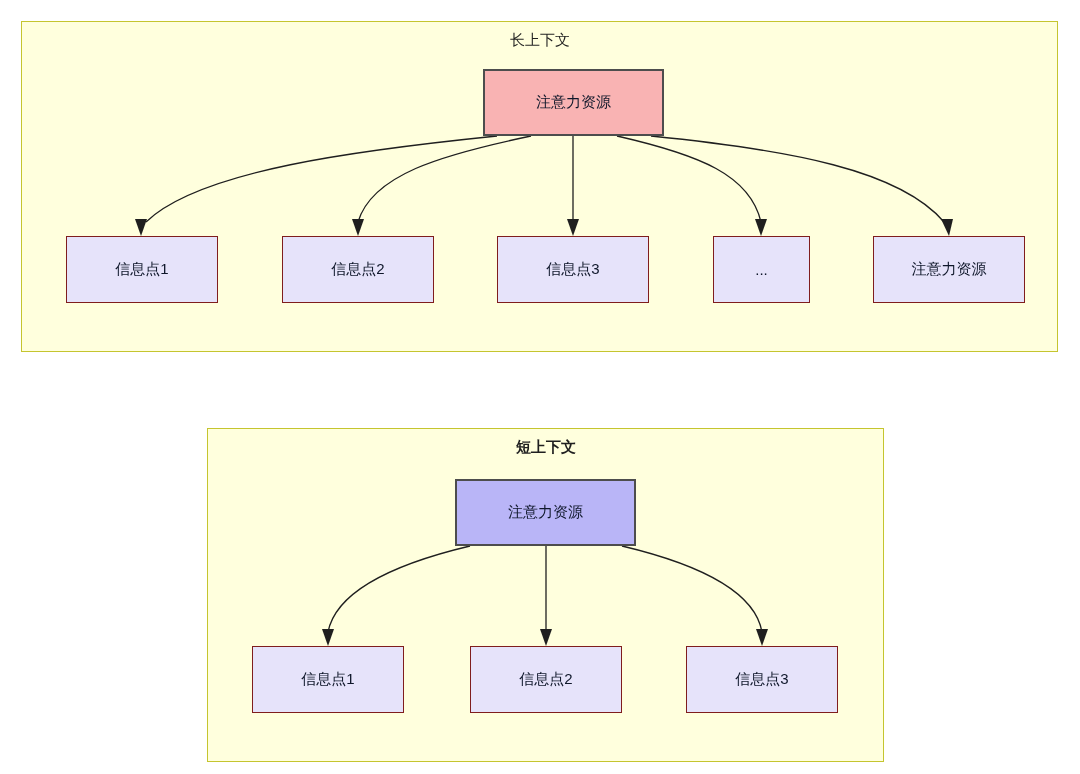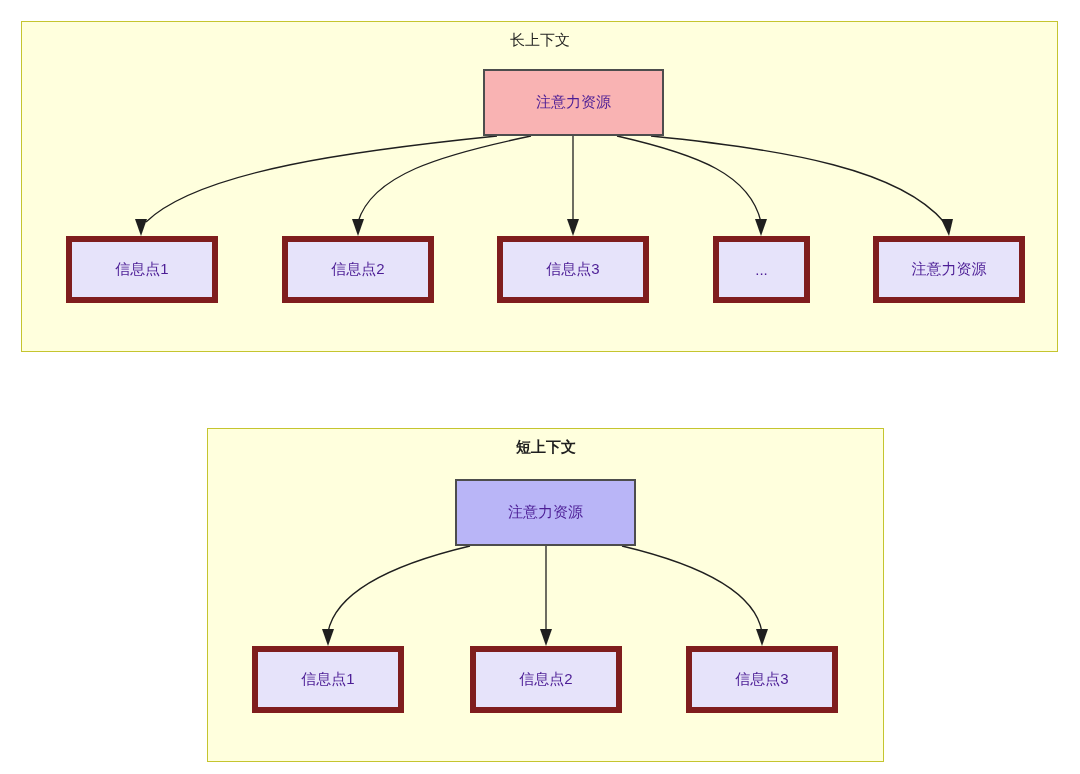--- a/index.html
+++ b/index.html
@@ -35,34 +35,34 @@
     text-align: center;
     line-height: 18px;
   }
   .node {
     position: absolute;
     box-sizing: border-box;
     display: flex;
     align-items: center;
     justify-content: center;
     font-size: 15px;
-    color: #4c1d95;
+    color: #0f172a;
     white-space: nowrap;
   }
   .node-root-long {
     background: #F9B3B3;
     border: 2px solid #4D4D4D;
   }
   .node-root-short {
     background: #B9B5F7;
     border: 2px solid #4D4D4D;
   }
   .node-leaf {
     background: #E6E3FA;
-    border: 6px solid #7f1d1d;
+    border: 1px solid #7f1d1d;
   }
   svg.edges {
     position: absolute;
     left: 0;
     top: 0;
     width: 1080px;
     height: 774px;
     pointer-events: none;
     overflow: visible;
   }

